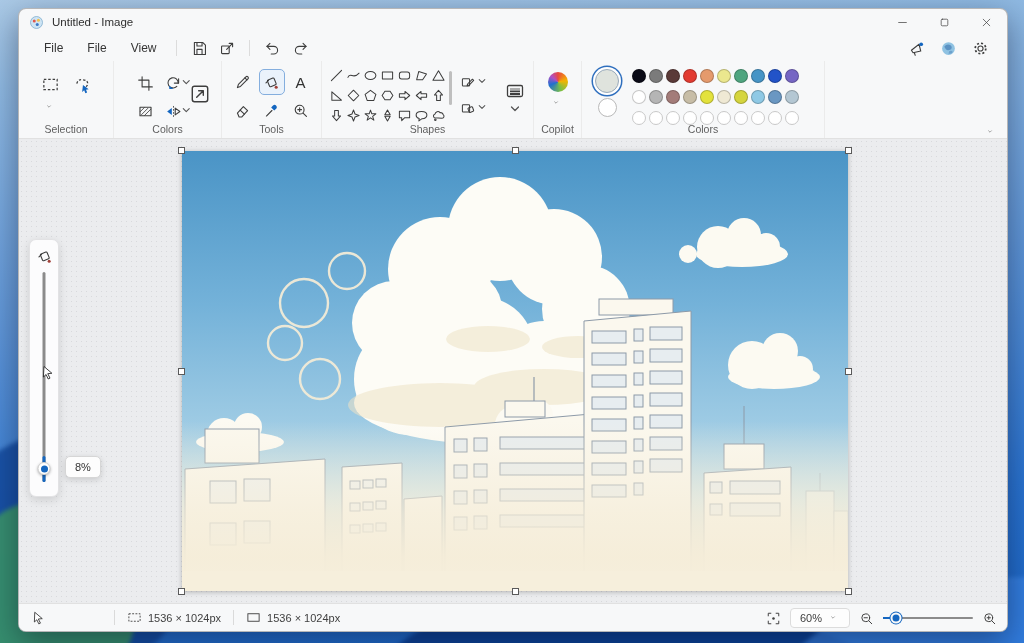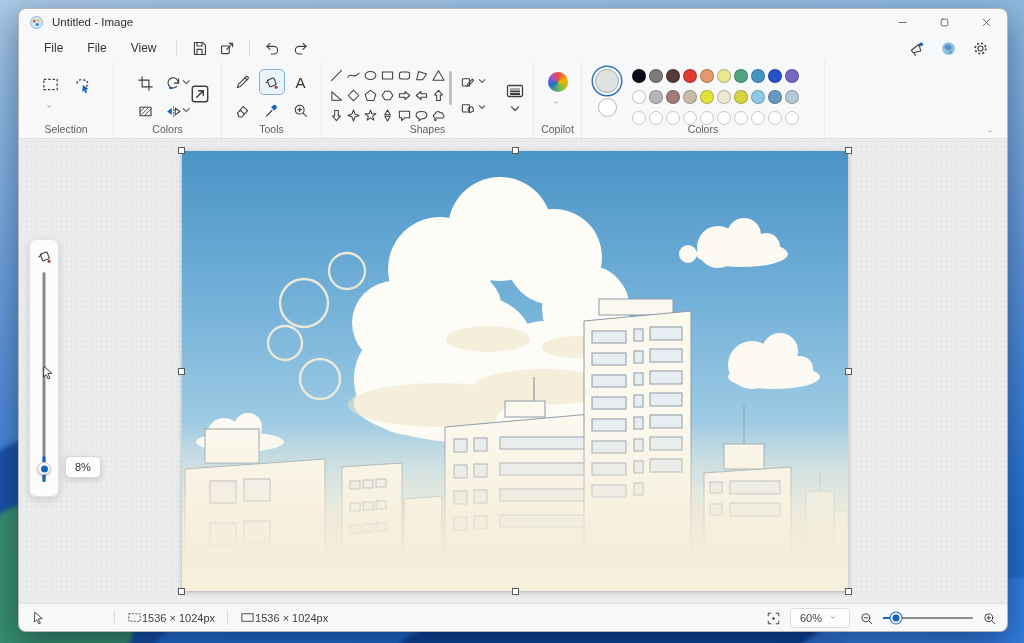--- a/index.html
+++ b/index.html
@@ -114,21 +114,21 @@
   .ws-cursor { position:absolute; left:22px; top:226px; width:15px; height:19px; }
   .tooltip { position:absolute; left:46px; top:317px; background:#fdfdfd; border:1px solid #d6d6d6; border-radius:5px;
              padding:4px 9px; font-size:11px; color:#333; box-shadow:0 2px 6px rgba(0,0,0,.14); }
 
   
   .statusbar { height:28px; flex:0 0 28px; border-top:1px solid #e1e1e1; background:#f7f8f9;
                display:flex; align-items:center; font-size:11px; color:#3f3f3f; position:relative; padding-left:12px; }
   .sb-ic { width:15px; height:15px; display:inline-block; vertical-align:middle; }
   .sb-ic svg { width:15px; height:15px; }
   .sb-sep { width:1px; height:15px; background:#dadada; }
-  .sb-item { display:flex; align-items:center; }
+  .sb-item { display:flex; align-items:center; gap:6px; }
   .sb-right { position:absolute; right:10px; top:0; height:28px; display:flex; align-items:center; gap:9px; }
   .zoom-drop { display:flex; align-items:center; gap:8px; border:1px solid #dcdcdc; background:#fdfdfd;
                border-radius:4px; padding:3px 9px; }
   .zoom-track { position:relative; width:90px; height:2.5px; background:#8b8b8b; border-radius:2px; }
   .zoom-track .fillpart { position:absolute; left:0; top:0; height:2.5px; width:13px; background:#1466c0; }
   .zoom-thumb { position:absolute; left:13px; top:50%; width:11px; height:11px; transform:translate(-50%,-50%);
                 background:#1466c0; border-radius:50%; border:2px solid #f7f8f9; box-shadow:0 0 0 1px #1466c0; }
 </style>
 </head>
 <body>

